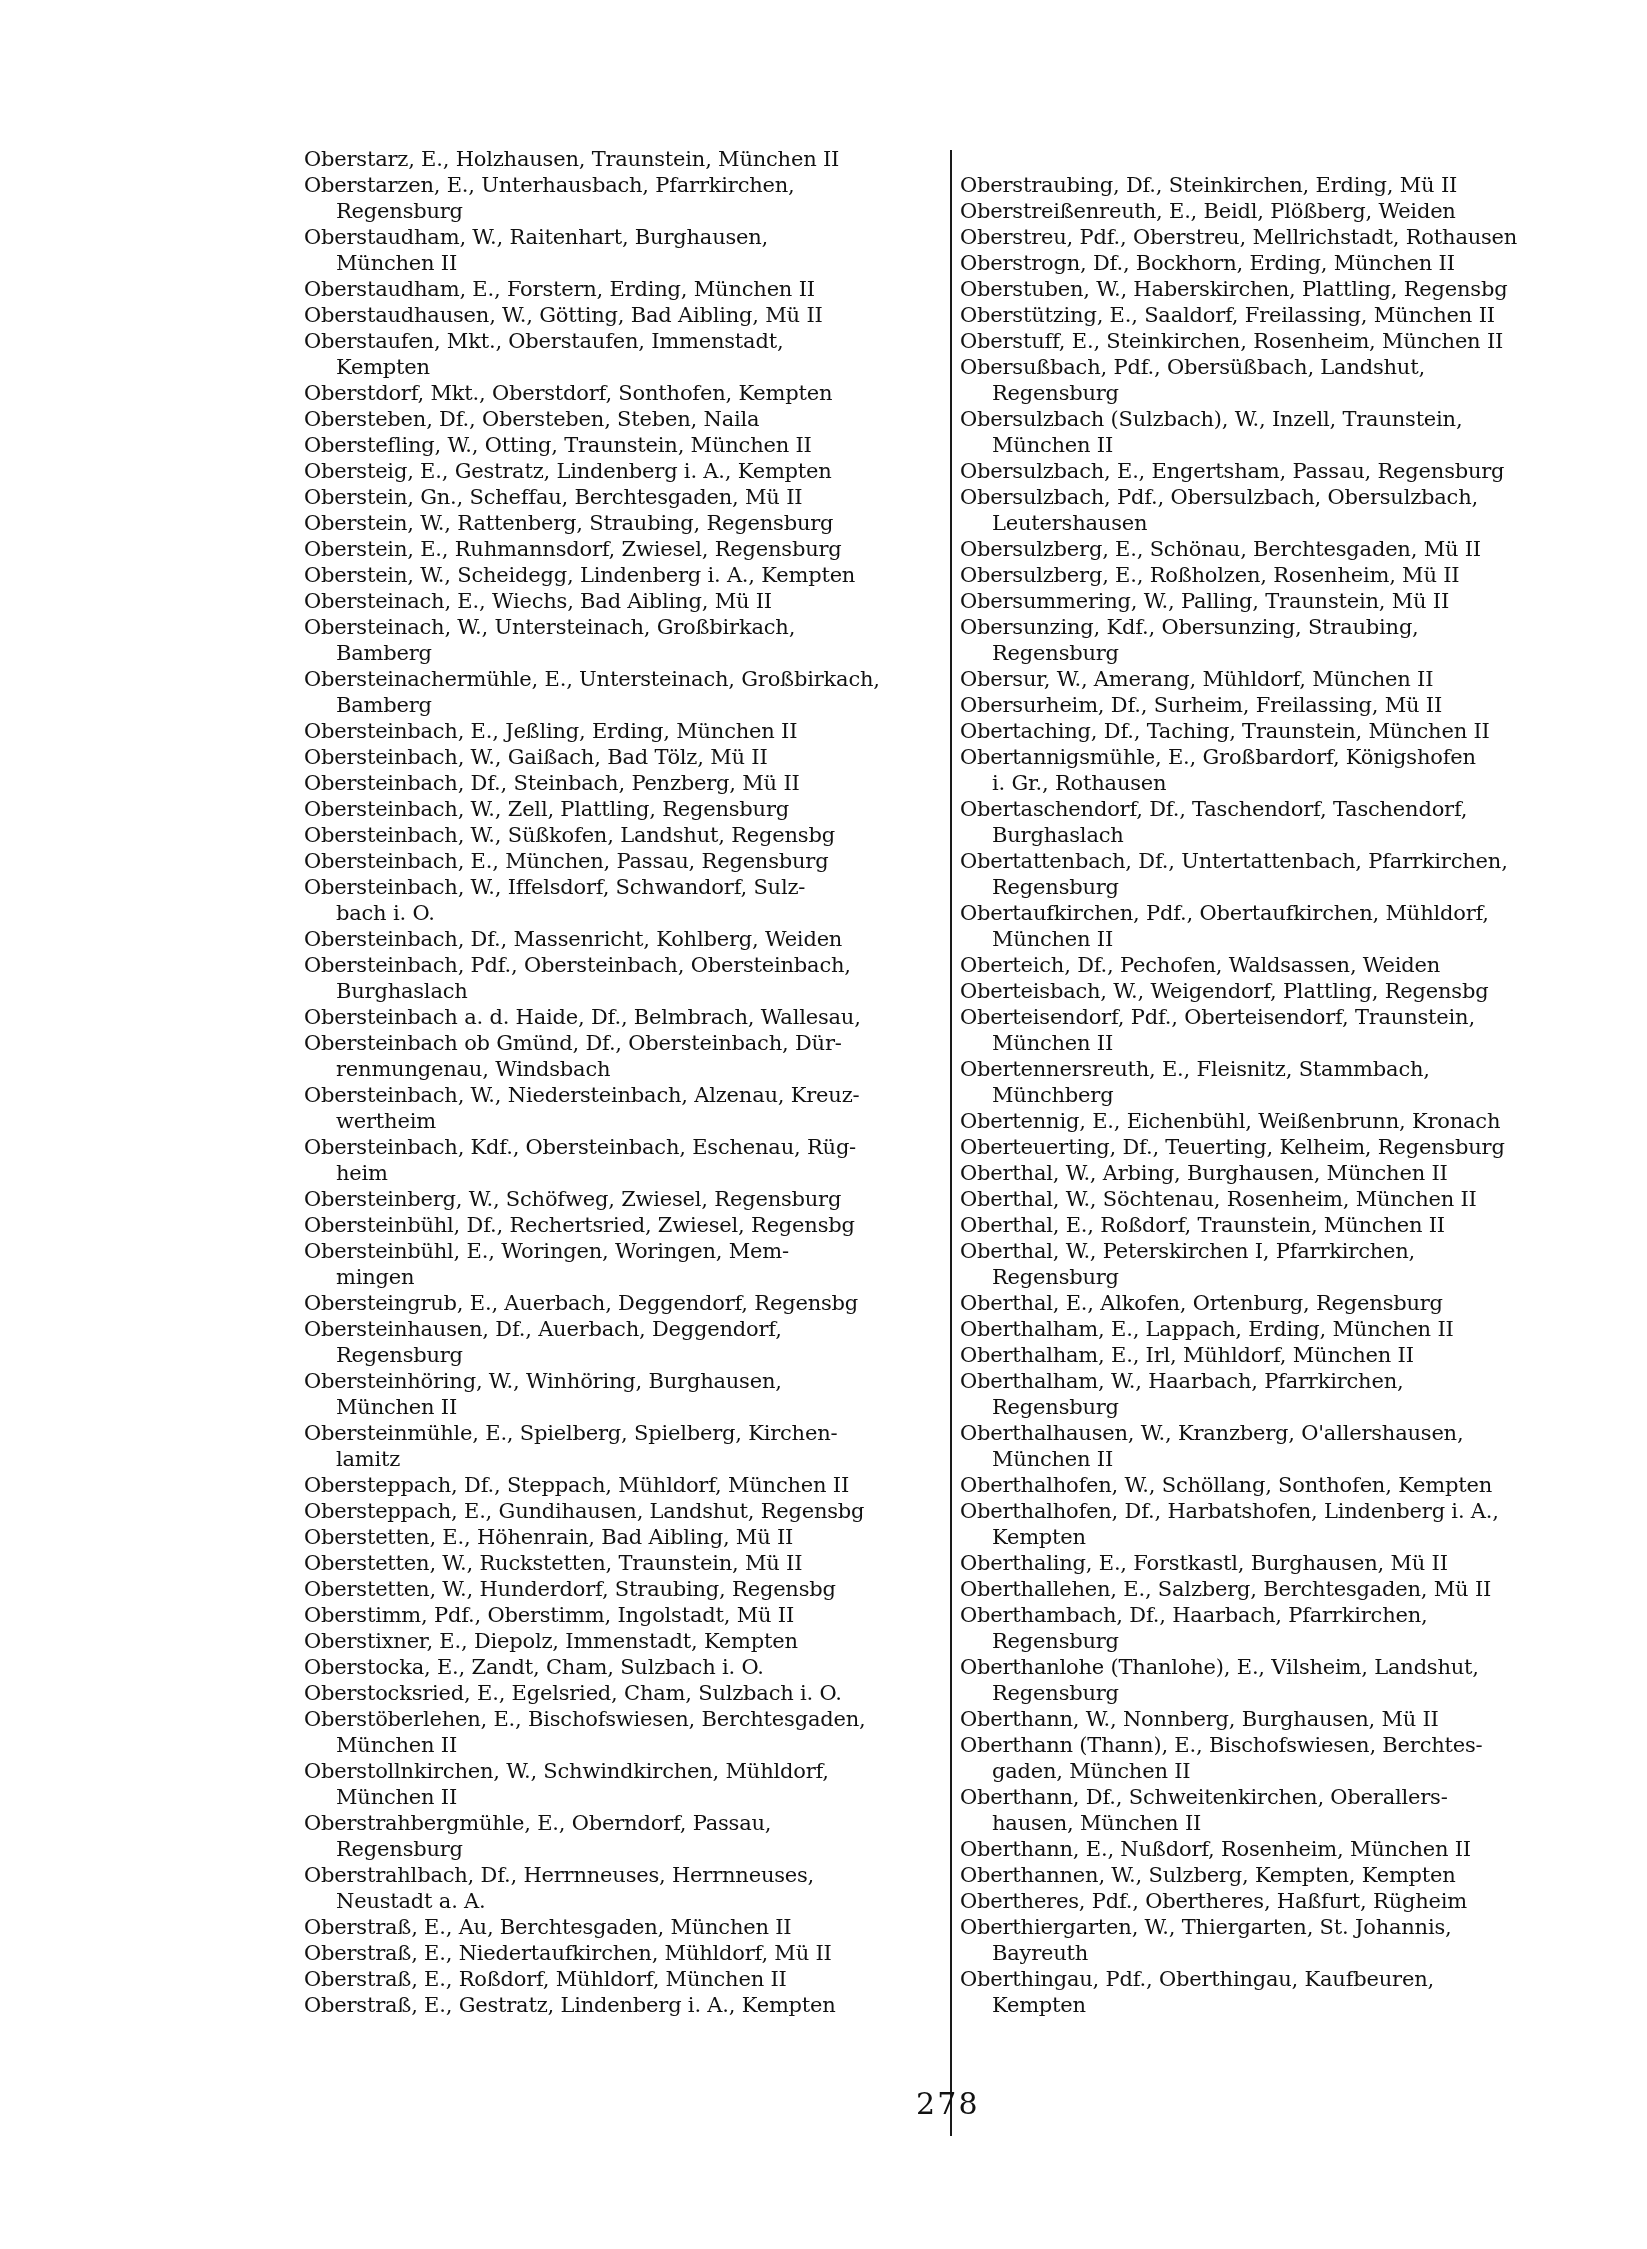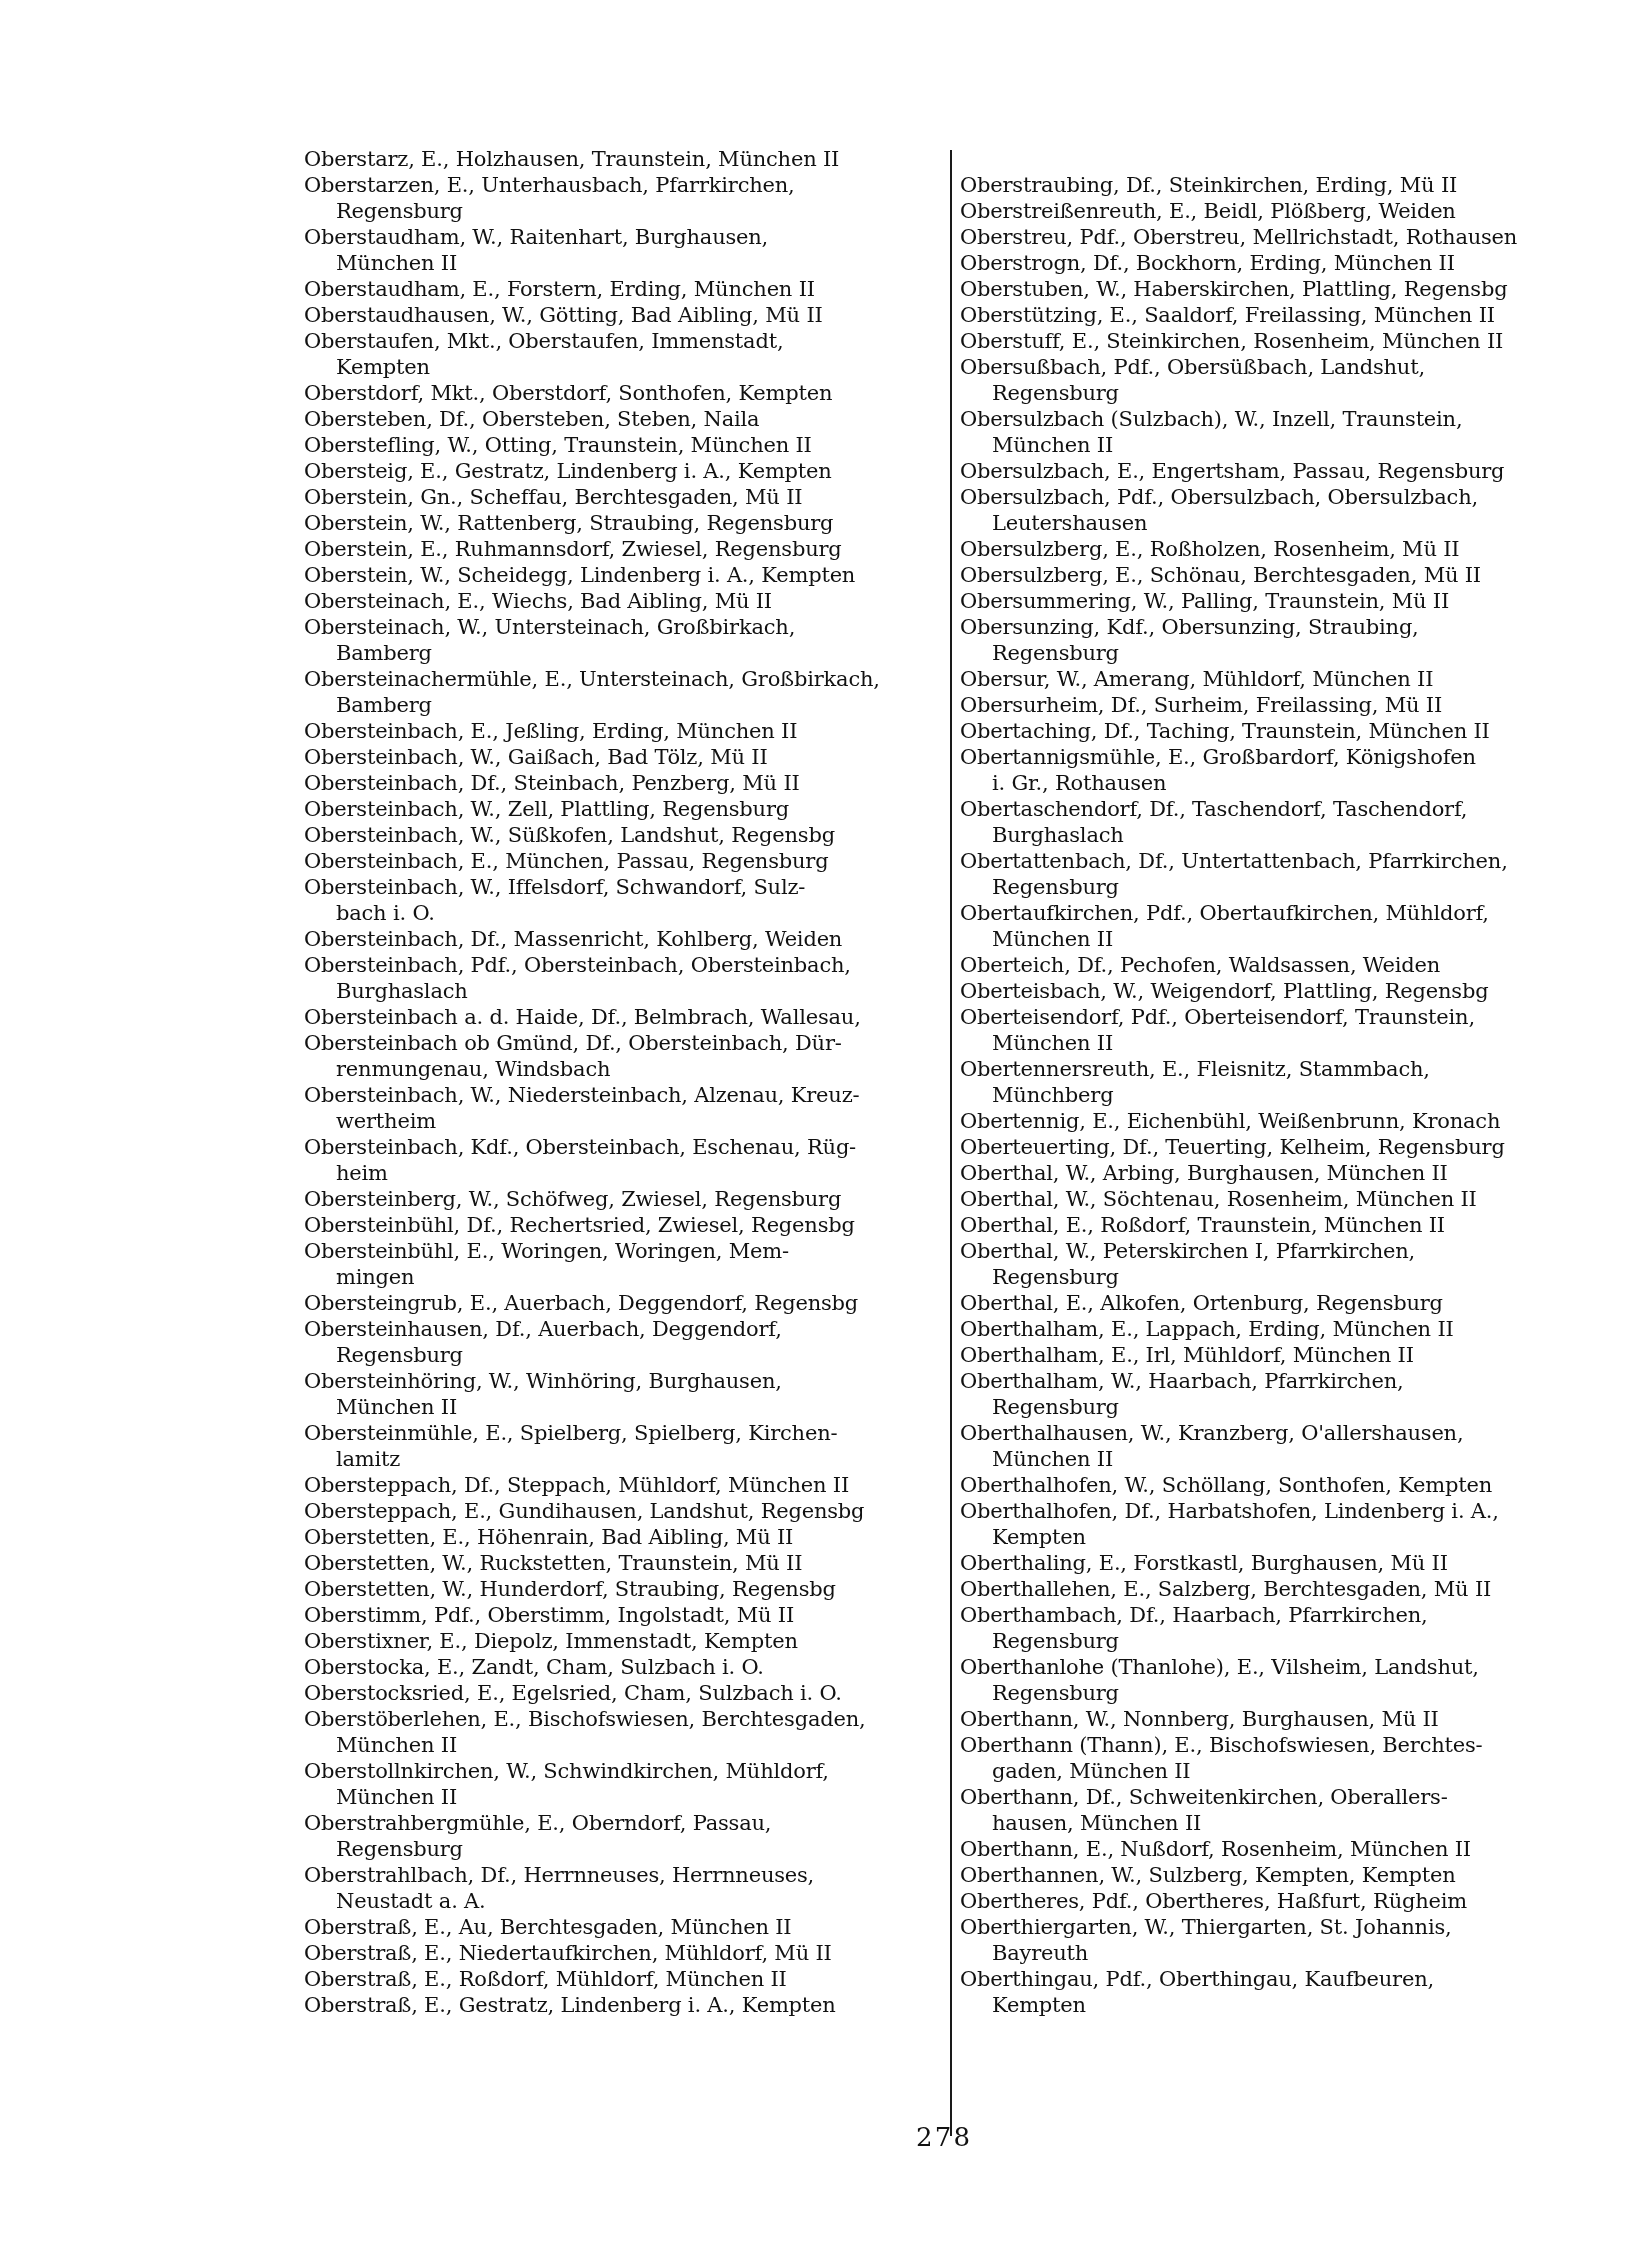--- a/index.html
+++ b/index.html
@@ -5,22 +5,22 @@
   html, body { margin: 0; padding: 0; background: #ffffff; }
   body { width: 1647px; height: 2250px; position: relative; overflow: hidden;
          font-family: "DejaVu Serif", "Liberation Serif", serif; color: #111; }
   .page { position: absolute; left: 0; top: 0; width: 1647px; height: 1742px; }
   .column { position: absolute; top: 146px; }
   .col-left { left: 304px; width: 639px; }
   .col-right { left: 960px; width: 666px; margin-top: 26px; }
   .divider { position: absolute; left: 950px; top: 150px; width: 2.2px; height: 1986px; background: #1a1a1a; }
   .entry { font-size: 21px; line-height: 26px; white-space: nowrap; letter-spacing: -0.2px; }
   .entry .cont { display: block; padding-left: 32px; }
-  .page-number { position: absolute; left: 916px; top: 2086px; font-size: 26px; letter-spacing: 2.2px;
-                 font-family: "DejaVu Serif", serif; margin-top: 36px; }
+  .page-number { position: absolute; left: 916px; top: 2086px; font-size: 30px; letter-spacing: 2.2px;
+                 font-family: "DejaVu Serif", serif; }
 </style>
 </head>
 <body>
 
 <div class="page">
   <div class="column col-left" id="col-left">
       <div class="entry"><span>Oberstarz, E., Holzhausen, Traunstein, München II</span></div>
       <div class="entry"><span>Oberstarzen, E., Unterhausbach, Pfarrkirchen,</span><span class="cont">Regensburg</span></div>
       <div class="entry"><span>Oberstaudham, W., Raitenhart, Burghausen,</span><span class="cont">München II</span></div>
       <div class="entry"><span>Oberstaudham, E., Forstern, Erding, München II</span></div>
@@ -81,22 +81,22 @@
       <div class="entry"><span>Oberstreißenreuth, E., Beidl, Plößberg, Weiden</span></div>
       <div class="entry"><span>Oberstreu, Pdf., Oberstreu, Mellrichstadt, Rothausen</span></div>
       <div class="entry"><span>Oberstrogn, Df., Bockhorn, Erding, München II</span></div>
       <div class="entry"><span>Oberstuben, W., Haberskirchen, Plattling, Regensbg</span></div>
       <div class="entry"><span>Oberstützing, E., Saaldorf, Freilassing, München II</span></div>
       <div class="entry"><span>Oberstuff, E., Steinkirchen, Rosenheim, München II</span></div>
       <div class="entry"><span>Obersußbach, Pdf., Obersüßbach, Landshut,</span><span class="cont">Regensburg</span></div>
       <div class="entry"><span>Obersulzbach (Sulzbach), W., Inzell, Traunstein,</span><span class="cont">München II</span></div>
       <div class="entry"><span>Obersulzbach, E., Engertsham, Passau, Regensburg</span></div>
       <div class="entry"><span>Obersulzbach, Pdf., Obersulzbach, Obersulzbach,</span><span class="cont">Leutershausen</span></div>
+      <div class="entry"><span>Obersulzberg, E., Schönau, Berchtesgaden, Mü II</span></div>
       <div class="entry"><span>Obersulzberg, E., Roßholzen, Rosenheim, Mü II</span></div>
-      <div class="entry"><span>Obersulzberg, E., Schönau, Berchtesgaden, Mü II</span></div>
       <div class="entry"><span>Obersummering, W., Palling, Traunstein, Mü II</span></div>
       <div class="entry"><span>Obersunzing, Kdf., Obersunzing, Straubing,</span><span class="cont">Regensburg</span></div>
       <div class="entry"><span>Obersur, W., Amerang, Mühldorf, München II</span></div>
       <div class="entry"><span>Obersurheim, Df., Surheim, Freilassing, Mü II</span></div>
       <div class="entry"><span>Obertaching, Df., Taching, Traunstein, München II</span></div>
       <div class="entry"><span>Obertannigsmühle, E., Großbardorf, Königshofen</span><span class="cont">i. Gr., Rothausen</span></div>
       <div class="entry"><span>Obertaschendorf, Df., Taschendorf, Taschendorf,</span><span class="cont">Burghaslach</span></div>
       <div class="entry"><span>Obertattenbach, Df., Untertattenbach, Pfarrkirchen,</span><span class="cont">Regensburg</span></div>
       <div class="entry"><span>Obertaufkirchen, Pdf., Obertaufkirchen, Mühldorf,</span><span class="cont">München II</span></div>
       <div class="entry"><span>Oberteich, Df., Pechofen, Waldsassen, Weiden</span></div>

